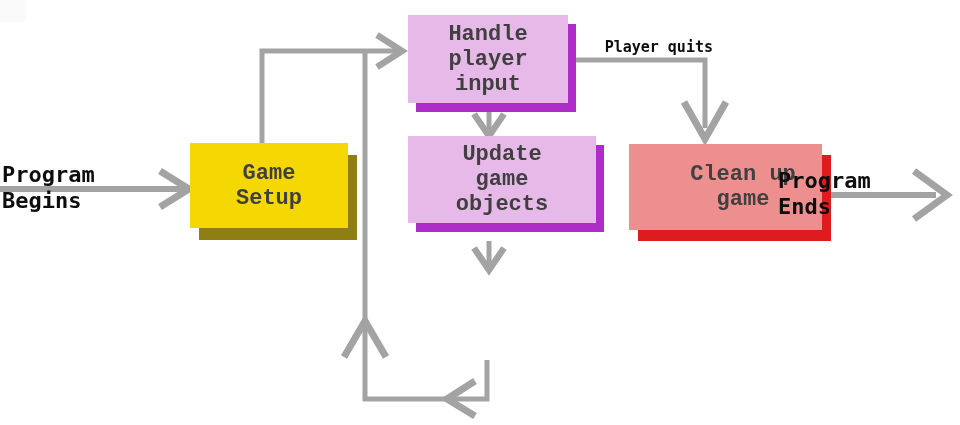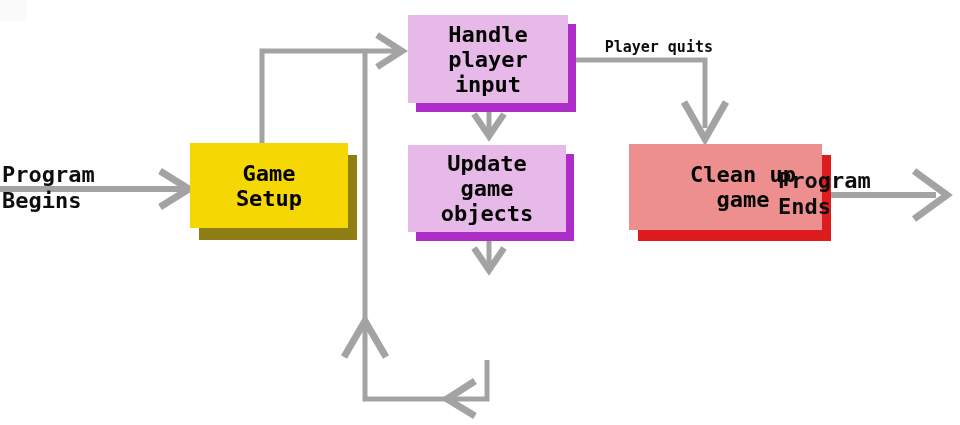--- a/index.html
+++ b/index.html
@@ -27,27 +27,28 @@
     position: absolute;
     z-index: 2;
     display: flex;
     align-items: center;
     justify-content: center;
     text-align: center;
     font-weight: bold;
     font-size: 22px;
     line-height: 25px;
     white-space: pre-line;
-    color: #000000;
+    color: #404040;
+    font-family: Liberation Mono, monospace;
   }
   .node-setup  { left:190px; top:143px; width:158px; height:85px;
                  background:#f4d703; box-shadow: 9px 12px 0 #8e7e13; }
   .node-input  { left:408px; top:15px;  width:160px; height:88px;
                  background:#e6b9e8; box-shadow: 8px 9px 0 #ae2cc8; }
-  .node-update { left:408px; top:145px; width:158px; height:87px;
+  .node-update { left:408px; top:136px; width:188px; height:87px;
                  background:#e6b9e8; box-shadow: 8px 9px 0 #ae2cc8; }
   .node-draw   { left:410px; top:275px; width:156px; height:87px;
                  background:#e6b9e8; box-shadow: 8px 9px 0 #ae2cc8; }
   .node-clean  { left:629px; top:144px; width:158px; height:86px;
                  background:#ee8f8f; box-shadow: 9px 11px 0 #dd1d1d; padding-left: 35px; }
   .terminal-label {
     position: absolute;
     z-index: 3;
     text-align: left;
     font-weight: bold;

